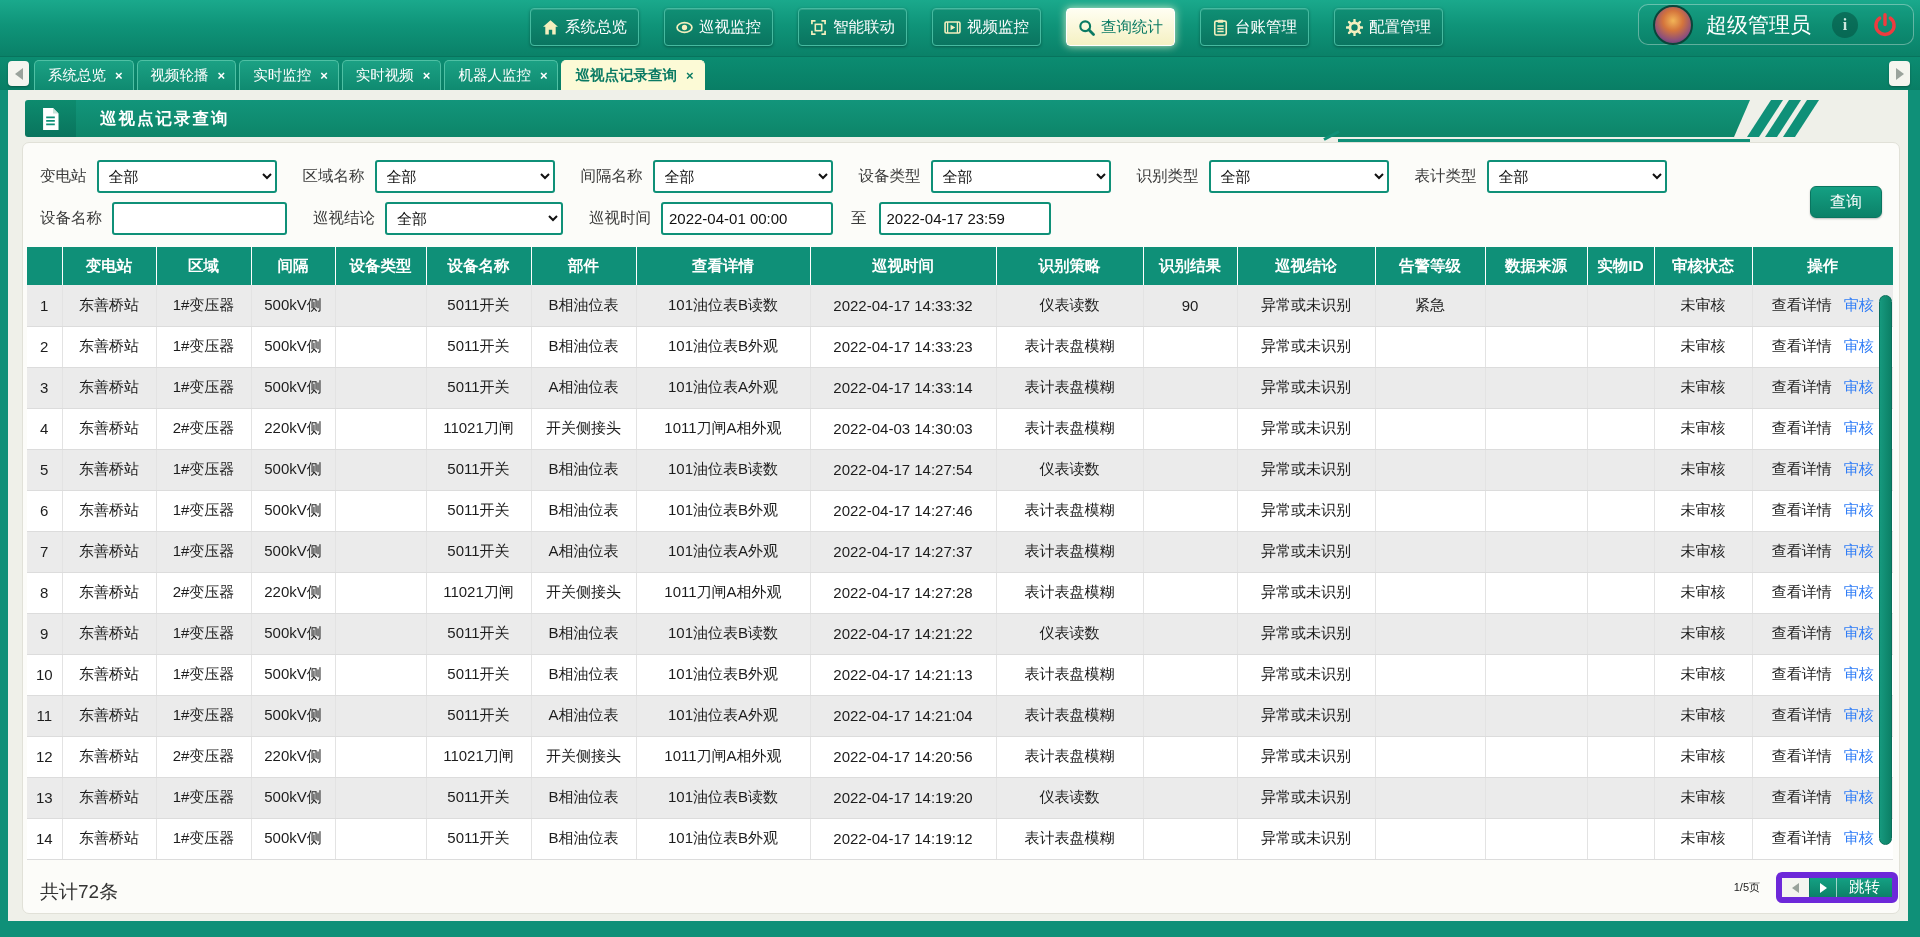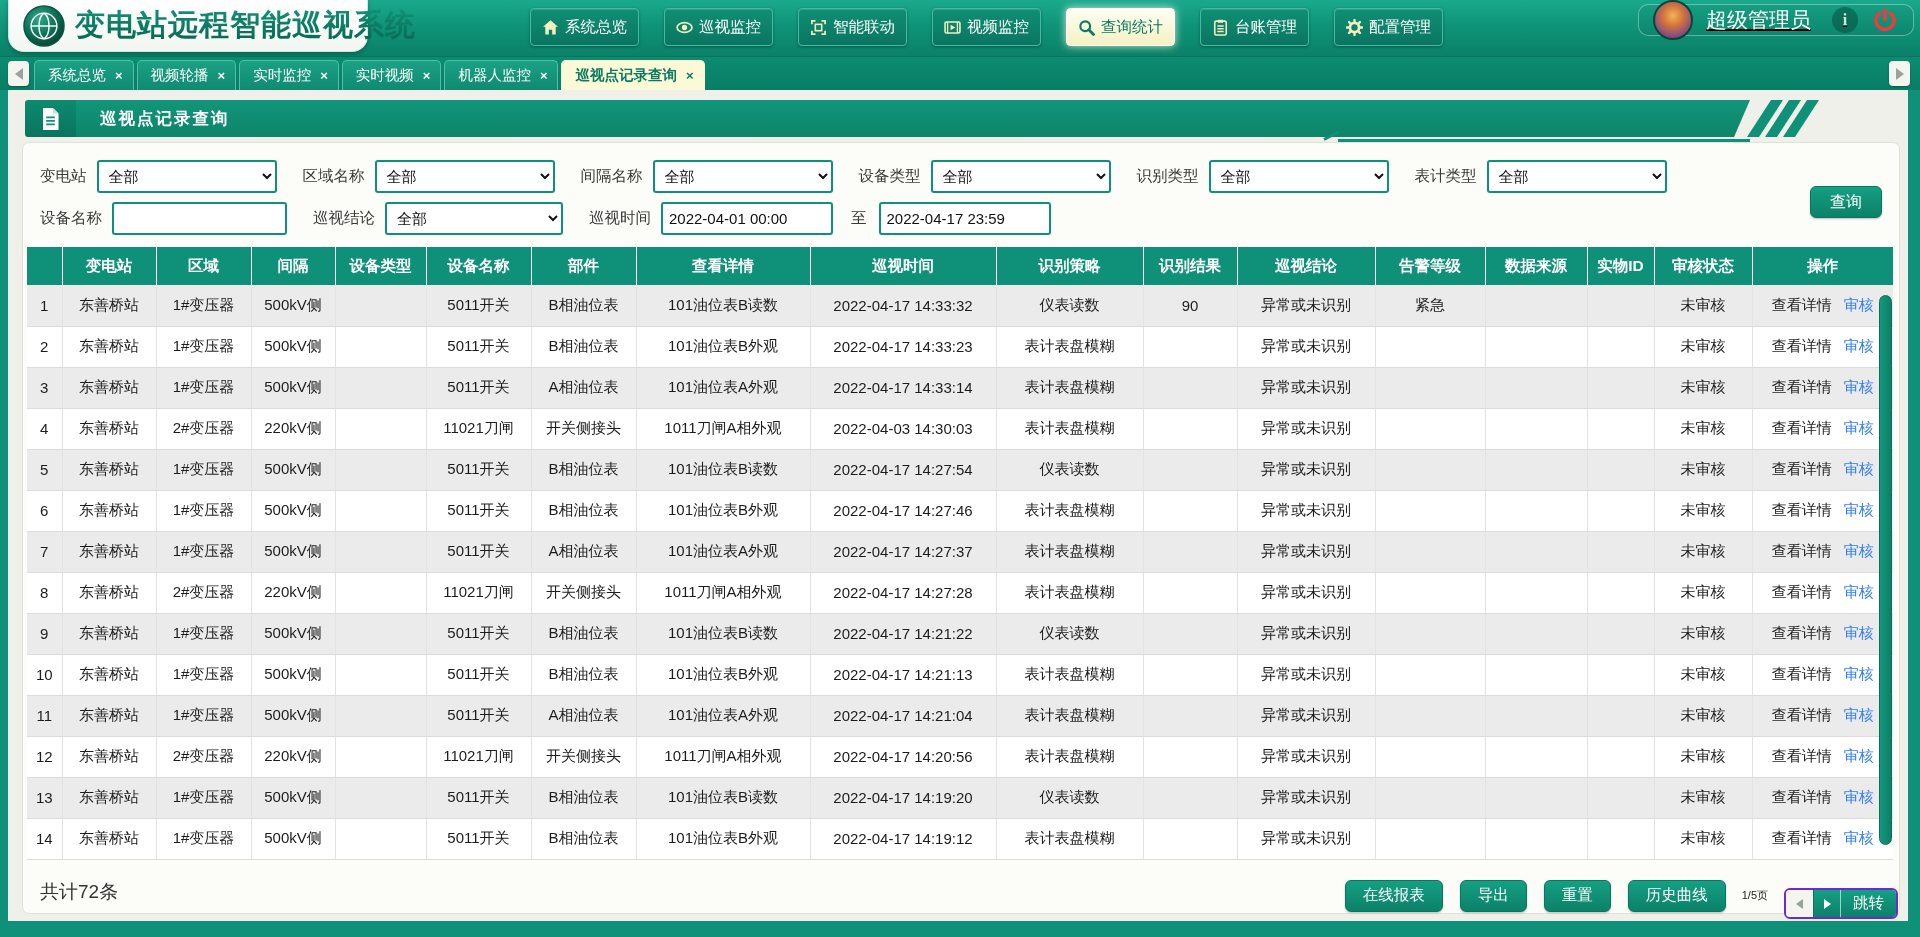--- a/index.html
+++ b/index.html
@@ -23,23 +23,23 @@
   .main-nav { position:absolute; left:530px; top:8px; display:flex; gap:25px; }
   .nav-btn { height:38px; min-width:93px; padding:0 11px; display:flex; align-items:center; justify-content:center; gap:6px;
     background:linear-gradient(180deg,#0f8f74,#0a7560); color:#fff;
     border:1px solid #46baa0; border-radius:4px; font-size:15.5px; font-family:inherit;
     box-shadow:0 1px 3px rgba(0,30,24,.4), inset 0 1px 0 rgba(255,255,255,.15); cursor:pointer; white-space:nowrap; }
   .nav-btn .nav-ico { width:17px; height:17px; color:#f4efbe; fill:currentColor; }
   .nav-btn.active { background:linear-gradient(180deg,#fffef2,#f5f1c3); color:#0a7a63;
     border-color:#ffffff; box-shadow:0 0 8px rgba(255,255,220,.8); }
   .nav-btn.active .nav-ico { color:#0a7a63; }
 
-  .user-panel { position:absolute; right:6px; top:4px; height:32px; min-width:276px;
+  .user-panel { position:absolute; right:6px; top:4px; height:41px; min-width:276px;
     border:1px solid rgba(255,255,255,.35); border-radius:10px;
-    background:rgba(0,30,24,.05); display:flex; align-items:center; gap:13px; padding:0 14px;text-decoration:underline; }
+    background:rgba(0,30,24,.05); display:flex; align-items:center; gap:13px; padding:0 14px; }
   .avatar { width:40px; height:40px; border-radius:50%; border:2px solid #09463a;
     background:radial-gradient(circle at 50% 38%,#f2b457 0%,#d4743c 35%,#8a4e7e 70%,#3a2f56 100%); }
   .user-name { color:#fff; font-size:21px; margin-right:auto; white-space:nowrap; }
   .info-btn { width:26px; height:26px; border-radius:50%; background:rgba(4,80,64,.55);
     color:#cfe8df; font-size:16px; font-weight:bold; font-family:"Liberation Serif",serif;
     display:flex; align-items:center; justify-content:center; cursor:pointer; }
   .power-btn { width:28px; height:28px; cursor:pointer; }
 
   
   .tab-bar { position:absolute; left:0; top:57px; width:1920px; height:33px;
@@ -109,53 +109,33 @@
     background:linear-gradient(90deg,#16997e,#0c8066); border:1px solid #0a6f5a; border-radius:7px; }
 
   
   .total-label { position:absolute; left:32px; top:789px; font-size:19px; color:#333; }
   .footer-right { position:absolute; right:10px; top:782px; display:flex; align-items:center; gap:16px; }
   #footer-btns { display:flex; gap:17px; }
   .foot-btn { height:32px; padding:0 17px; background:linear-gradient(180deg,#14a083,#0c8168);
     color:#fff; font-size:15.5px; font-family:inherit; border:1px solid #0a7560; border-radius:6px;
     cursor:pointer; box-shadow:0 1px 2px rgba(0,0,0,.25); white-space:nowrap; }
   .page-info { font-size:11px; color:#222; }
-  .pager { display:flex; height:31px; border:2px solid #6d28d9; border-radius:6px; overflow:hidden;margin-top:16px; }
+  .pager { display:flex; height:31px; border:6px solid #6d28d9; border-radius:6px; overflow:hidden; }
   .pager .pcell { width:27px; display:flex; align-items:center; justify-content:center; cursor:pointer; }
   .pager .prev { background:#f4f5ef; }
   .pager .next { background:linear-gradient(180deg,#14a083,#0c8168); border-left:1px solid #0a7560; }
   .pager .jump { background:linear-gradient(180deg,#14a083,#0c8168); color:#fff; font-size:15.5px;
     display:flex; align-items:center; padding:0 12px; border-left:1px solid rgba(255,255,255,.6); cursor:pointer; }
   .ptri-l { width:0; height:0; border-style:solid; border-width:5px 7px 5px 0; border-color:transparent #98a29a transparent transparent; }
   .ptri-r { width:0; height:0; border-style:solid; border-width:5px 0 5px 7px; border-color:transparent transparent transparent #ffffff; }
 </style>
 </head>
 <body>
 
 <div class="header">
-  <div class="logo-panel">
-    <svg class="logo" viewBox="0 0 44 44">
-      <defs>
-        <radialGradient id="lg" cx="38%" cy="32%" r="75%">
-          <stop offset="0%" stop-color="#2ea98a"></stop>
-            <stop offset="60%" stop-color="#0b6b52"></stop>
-            <stop offset="100%" stop-color="#063f30"></stop>
-        </radialGradient>
-      </defs>
-      <circle cx="22" cy="22" r="21" fill="url(#lg)"></circle>
-      <circle cx="22" cy="22" r="21" fill="none" stroke="#0a5743" stroke-width="1.5"></circle>
-      <g stroke="#ffffff" fill="none" stroke-width="1.5">
-        <circle cx="22" cy="22" r="13.5"></circle>
-        <path d="M8.5 22h27"></path>
-        <path d="M22 8.5c7 4.5 7 22.5 0 27"></path>
-        <path d="M22 8.5c-7 4.5-7 22.5 0 27"></path>
-      </g>
-    </svg>
-    <div class="app-title">变电站远程智能巡视系统</div>
-  </div>
 
   <nav class="main-nav" id="main-nav">
       <button class="nav-btn">
         <svg class="nav-ico" viewBox="0 0 16 16" fill="currentColor">
           <path d="M8 1.2 15 7.4 12.9 7.4 12.9 14.5 9.6 14.5 9.6 10 6.4 10 6.4 14.5 3.1 14.5 3.1 7.4 1 7.4Z"></path>
         </svg>
         <span>系统总览</span>
       </button>
       <button class="nav-btn">
         <svg class="nav-ico" viewBox="0 0 16 16" fill="currentColor">
@@ -628,26 +608,20 @@
           <td>未审核</td>
           <td><span class="detail-link">查看详情</span><span class="audit-link">审核</span></td>
         </tr>
       </tbody>
   </table>
 
   <div class="vscroll"></div>
 
   <span class="total-label">共计72条</span>
   <div class="footer-right">
-    <span id="footer-btns">
-        <button class="foot-btn">在线报表</button>
-        <button class="foot-btn">导出</button>
-        <button class="foot-btn">重置</button>
-        <button class="foot-btn">历史曲线</button>
-      </span>
     <span class="page-info">1/5页</span>
     <div class="pager">
       <div class="pcell prev">
           <div class="ptri-l"></div>
         </div>
       <div class="pcell next">
           <div class="ptri-r"></div>
         </div>
       <div class="jump">跳转</div>
     </div>

